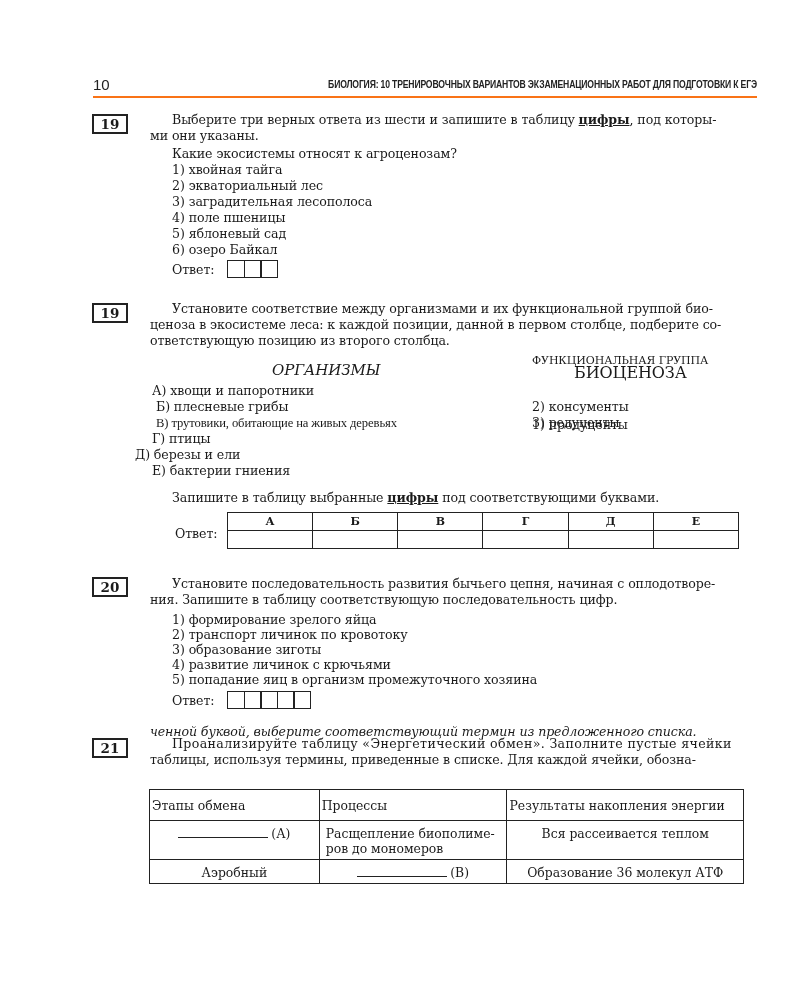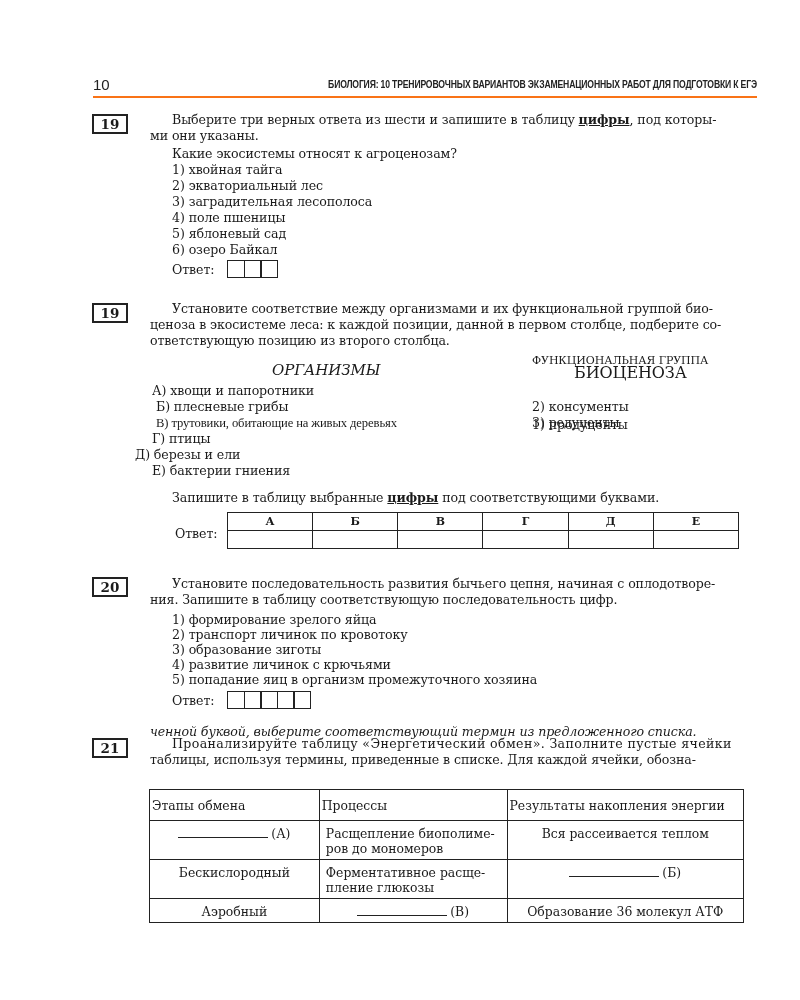--- a/index.html
+++ b/index.html
@@ -132,27 +132,19 @@
     <td>Результаты накопления энергии</td>
   </tr>
   <tr style="height:38px;">
     <td class="c"><span class="blank"></span><span>(А)</span></td>
     <td>
           <div>Расщепление биополиме-</div>
           <div>ров до мономеров</div>
         </td>
     <td class="c">Вся рассеивается теплом</td>
   </tr>
-  <tr style="height:38px;">
-    <td class="c">Бескислородный</td>
-    <td>
-          <div>Ферментативное расще-</div>
-          <div>пление глюкозы</div>
-        </td>
-    <td class="c"><span class="blank"></span><span>(Б)</span></td>
-  </tr>
   <tr style="height:24px;">
     <td class="c">Аэробный</td>
     <td class="c"><span class="blank"></span><span>(В)</span></td>
     <td class="c">Образование 36 молекул АТФ</td>
   </tr>
 </tbody>
   </table>
 
 </body></html>

